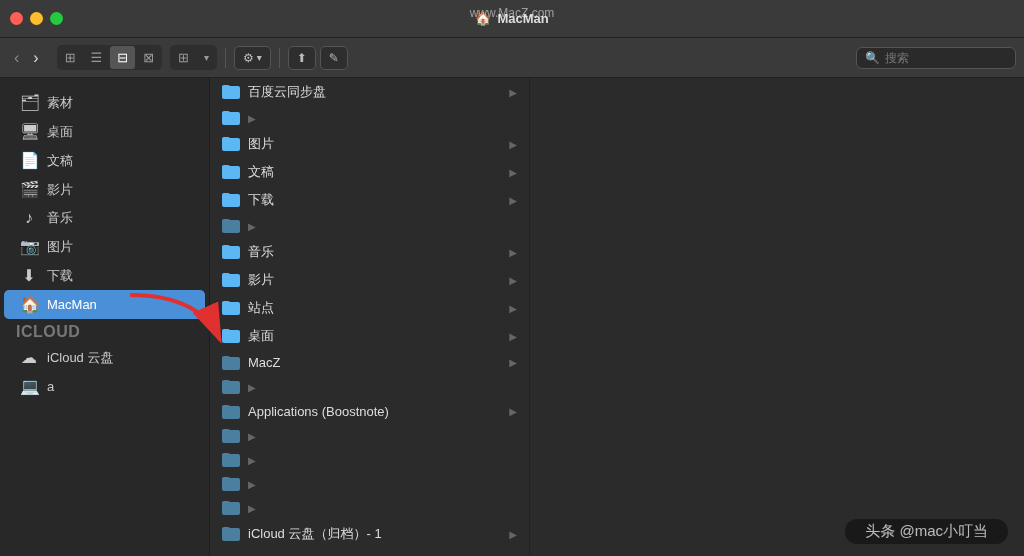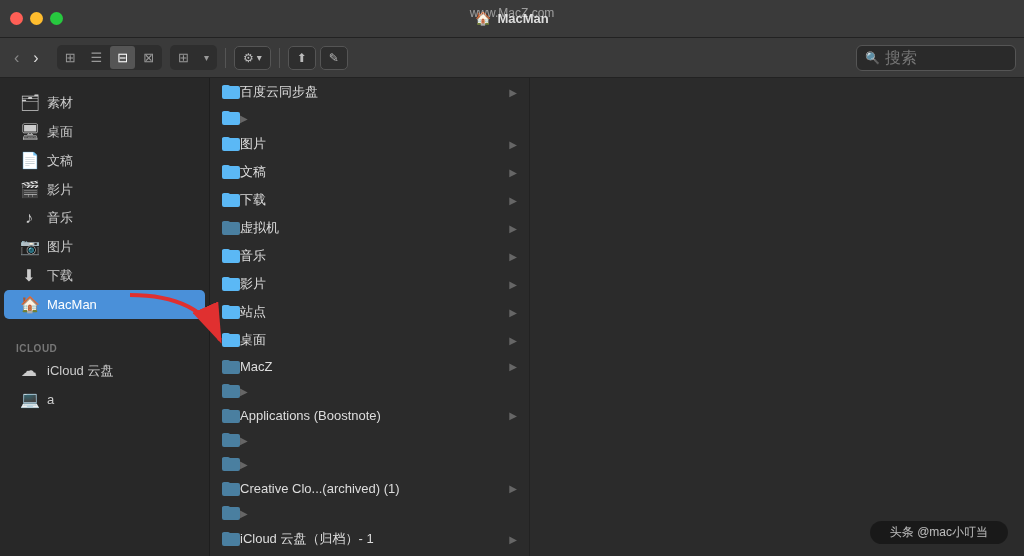--- a/index.html
+++ b/index.html
@@ -120,47 +120,47 @@
       align-items: center;
       padding: 3px 8px;
       gap: 5px;
       width: 160px;
     }
     .search-box input {
       background: transparent;
       border: none;
       outline: none;
       color: #fca5a5;
-      font-size: 16px;
+      font-size: 12px;
       width: 120px;
     }
 
     
     .main {
       display: flex;
       height: calc(556px - 78px);
     }
 
     
     .sidebar {
       width: 210px;
       background: #282828;
       border-right: 1px solid #1e1e1e;
       overflow-y: auto;
       padding: 10px 0;
       flex-shrink: 0;
     }
     .sidebar-section-header {
       padding: 4px 16px 2px;
-      font-size: 10px;
+      font-size: 16px;
       color: #777;
       font-weight: 600;
       text-transform: uppercase;
       letter-spacing: 0.5px;
-      margin-top: 20px;
+      margin-top: 0;
     }
     .sidebar-item {
       display: flex;
       align-items: center;
       padding: 5px 16px;
       gap: 9px;
       cursor: pointer;
       color: #ccc;
       font-size: 13px;
       border-radius: 5px;
@@ -186,20 +186,21 @@
     .file-column {
       width: 320px;
       border-right: 1px solid #222;
       overflow-y: auto;
       flex-shrink: 0;
     }
     .file-item {
       display: flex;
       align-items: center;
       padding: 5px 12px;
+      gap: 8px;
       cursor: pointer;
       color: #ddd;
       font-size: 13px;
     }
     .file-item .folder-icon {
       width: 18px;
       height: 14px;
       flex-shrink: 0;
       position: relative;
     }
@@ -234,21 +235,21 @@
       flex: 1;
       background: #2b2b2b;
     }
 
     
     .watermark {
       position: fixed;
       bottom: 12px;
       right: 16px;
       color: rgba(255,255,255,0.7);
-      font-size: 12px;
+      font-size: 15px;
       font-weight: 500;
       background: rgba(0,0,0,0.4);
       padding: 3px 20px;
       border-radius: 12px;
     }
 
     
     .arrow-overlay {
       position: fixed;
       left: 120px;
@@ -416,21 +417,20 @@
             <div class="folder-shape"></div>
           </div>
           <span class="file-name">下载</span>
           <span class="chevron">▶</span>
         </div>
         <div class="file-item">
           <div class="folder-icon folder-icon-dark">
             <div class="folder-tab"></div>
             <div class="folder-shape"></div>
           </div>
-          <span class="file-name">虚拟机</span>
           <span class="chevron">▶</span>
         </div>
         <div class="file-item">
           <div class="folder-icon">
             <div class="folder-tab"></div>
             <div class="folder-shape"></div>
           </div>
           <span class="file-name">音乐</span>
           <span class="chevron">▶</span>
         </div>
@@ -493,21 +493,20 @@
             <div class="folder-tab"></div>
             <div class="folder-shape"></div>
           </div>
           <span class="chevron">▶</span>
         </div>
         <div class="file-item">
           <div class="folder-icon folder-icon-dark">
             <div class="folder-tab"></div>
             <div class="folder-shape"></div>
           </div>
-          <span class="file-name">Creative Clo...(archived) (1)</span>
           <span class="chevron">▶</span>
         </div>
         <div class="file-item">
           <div class="folder-icon folder-icon-dark">
             <div class="folder-tab"></div>
             <div class="folder-shape"></div>
           </div>
           <span class="chevron">▶</span>
         </div>
         <div class="file-item">

